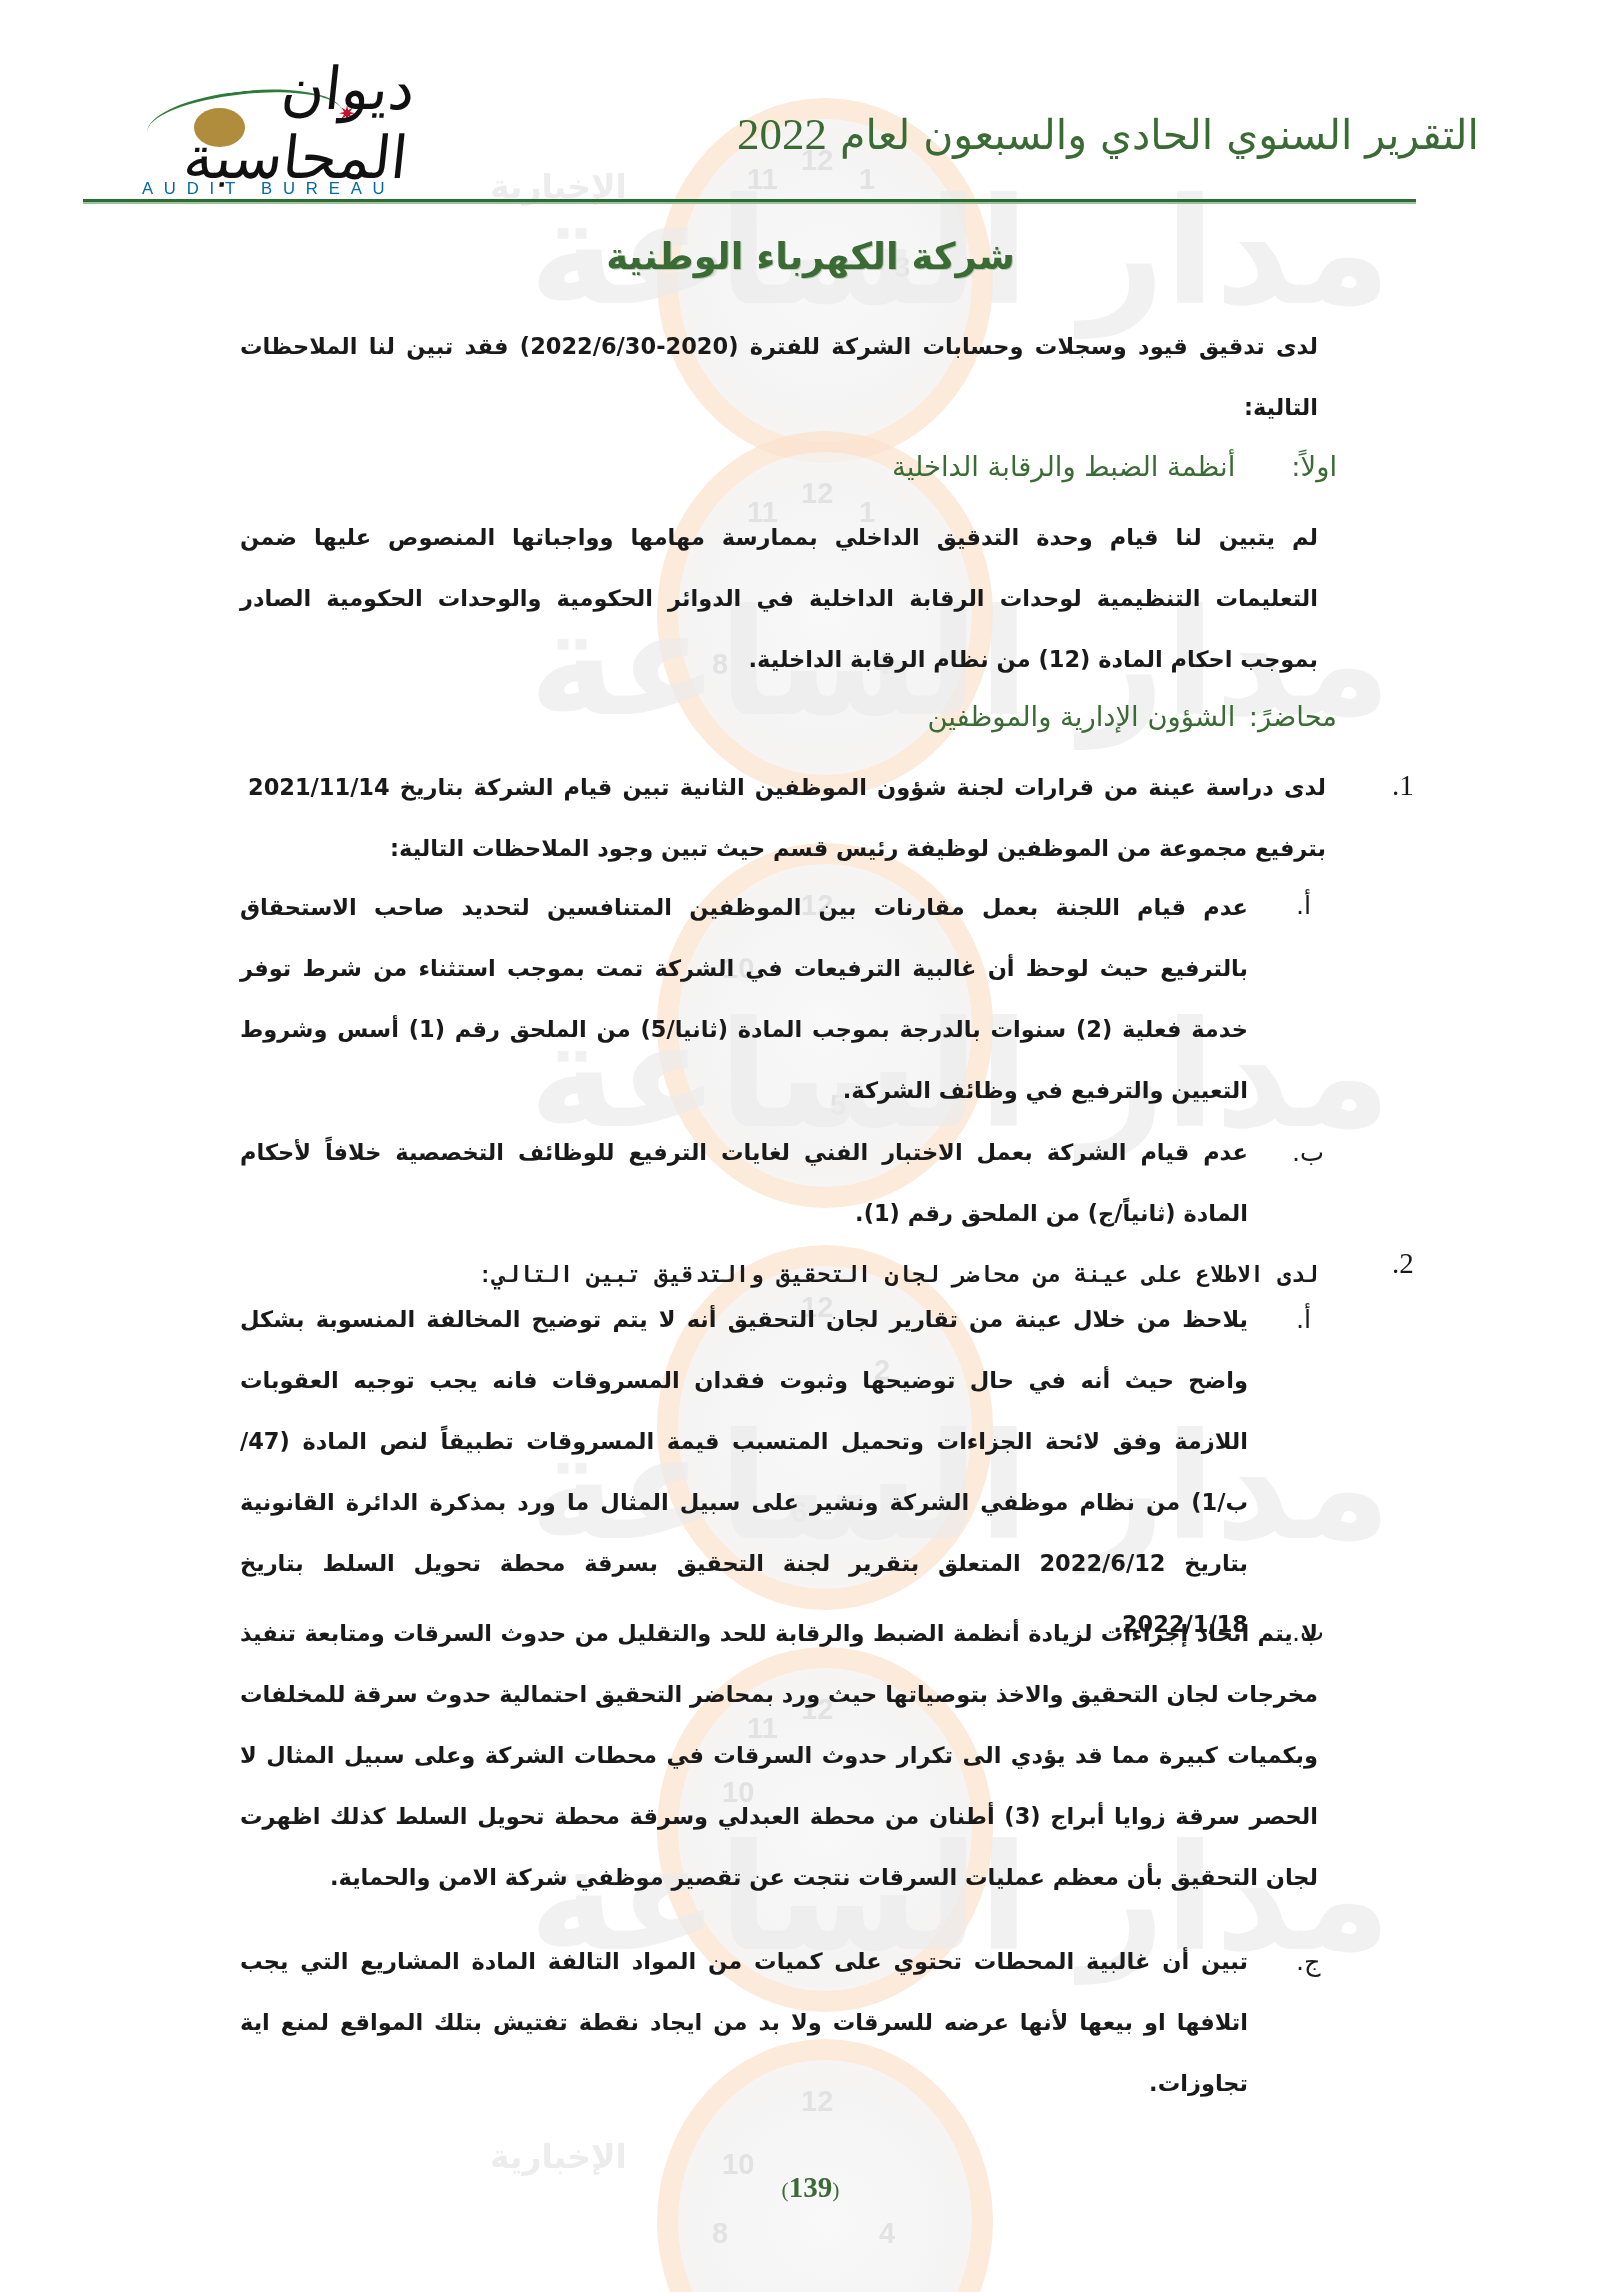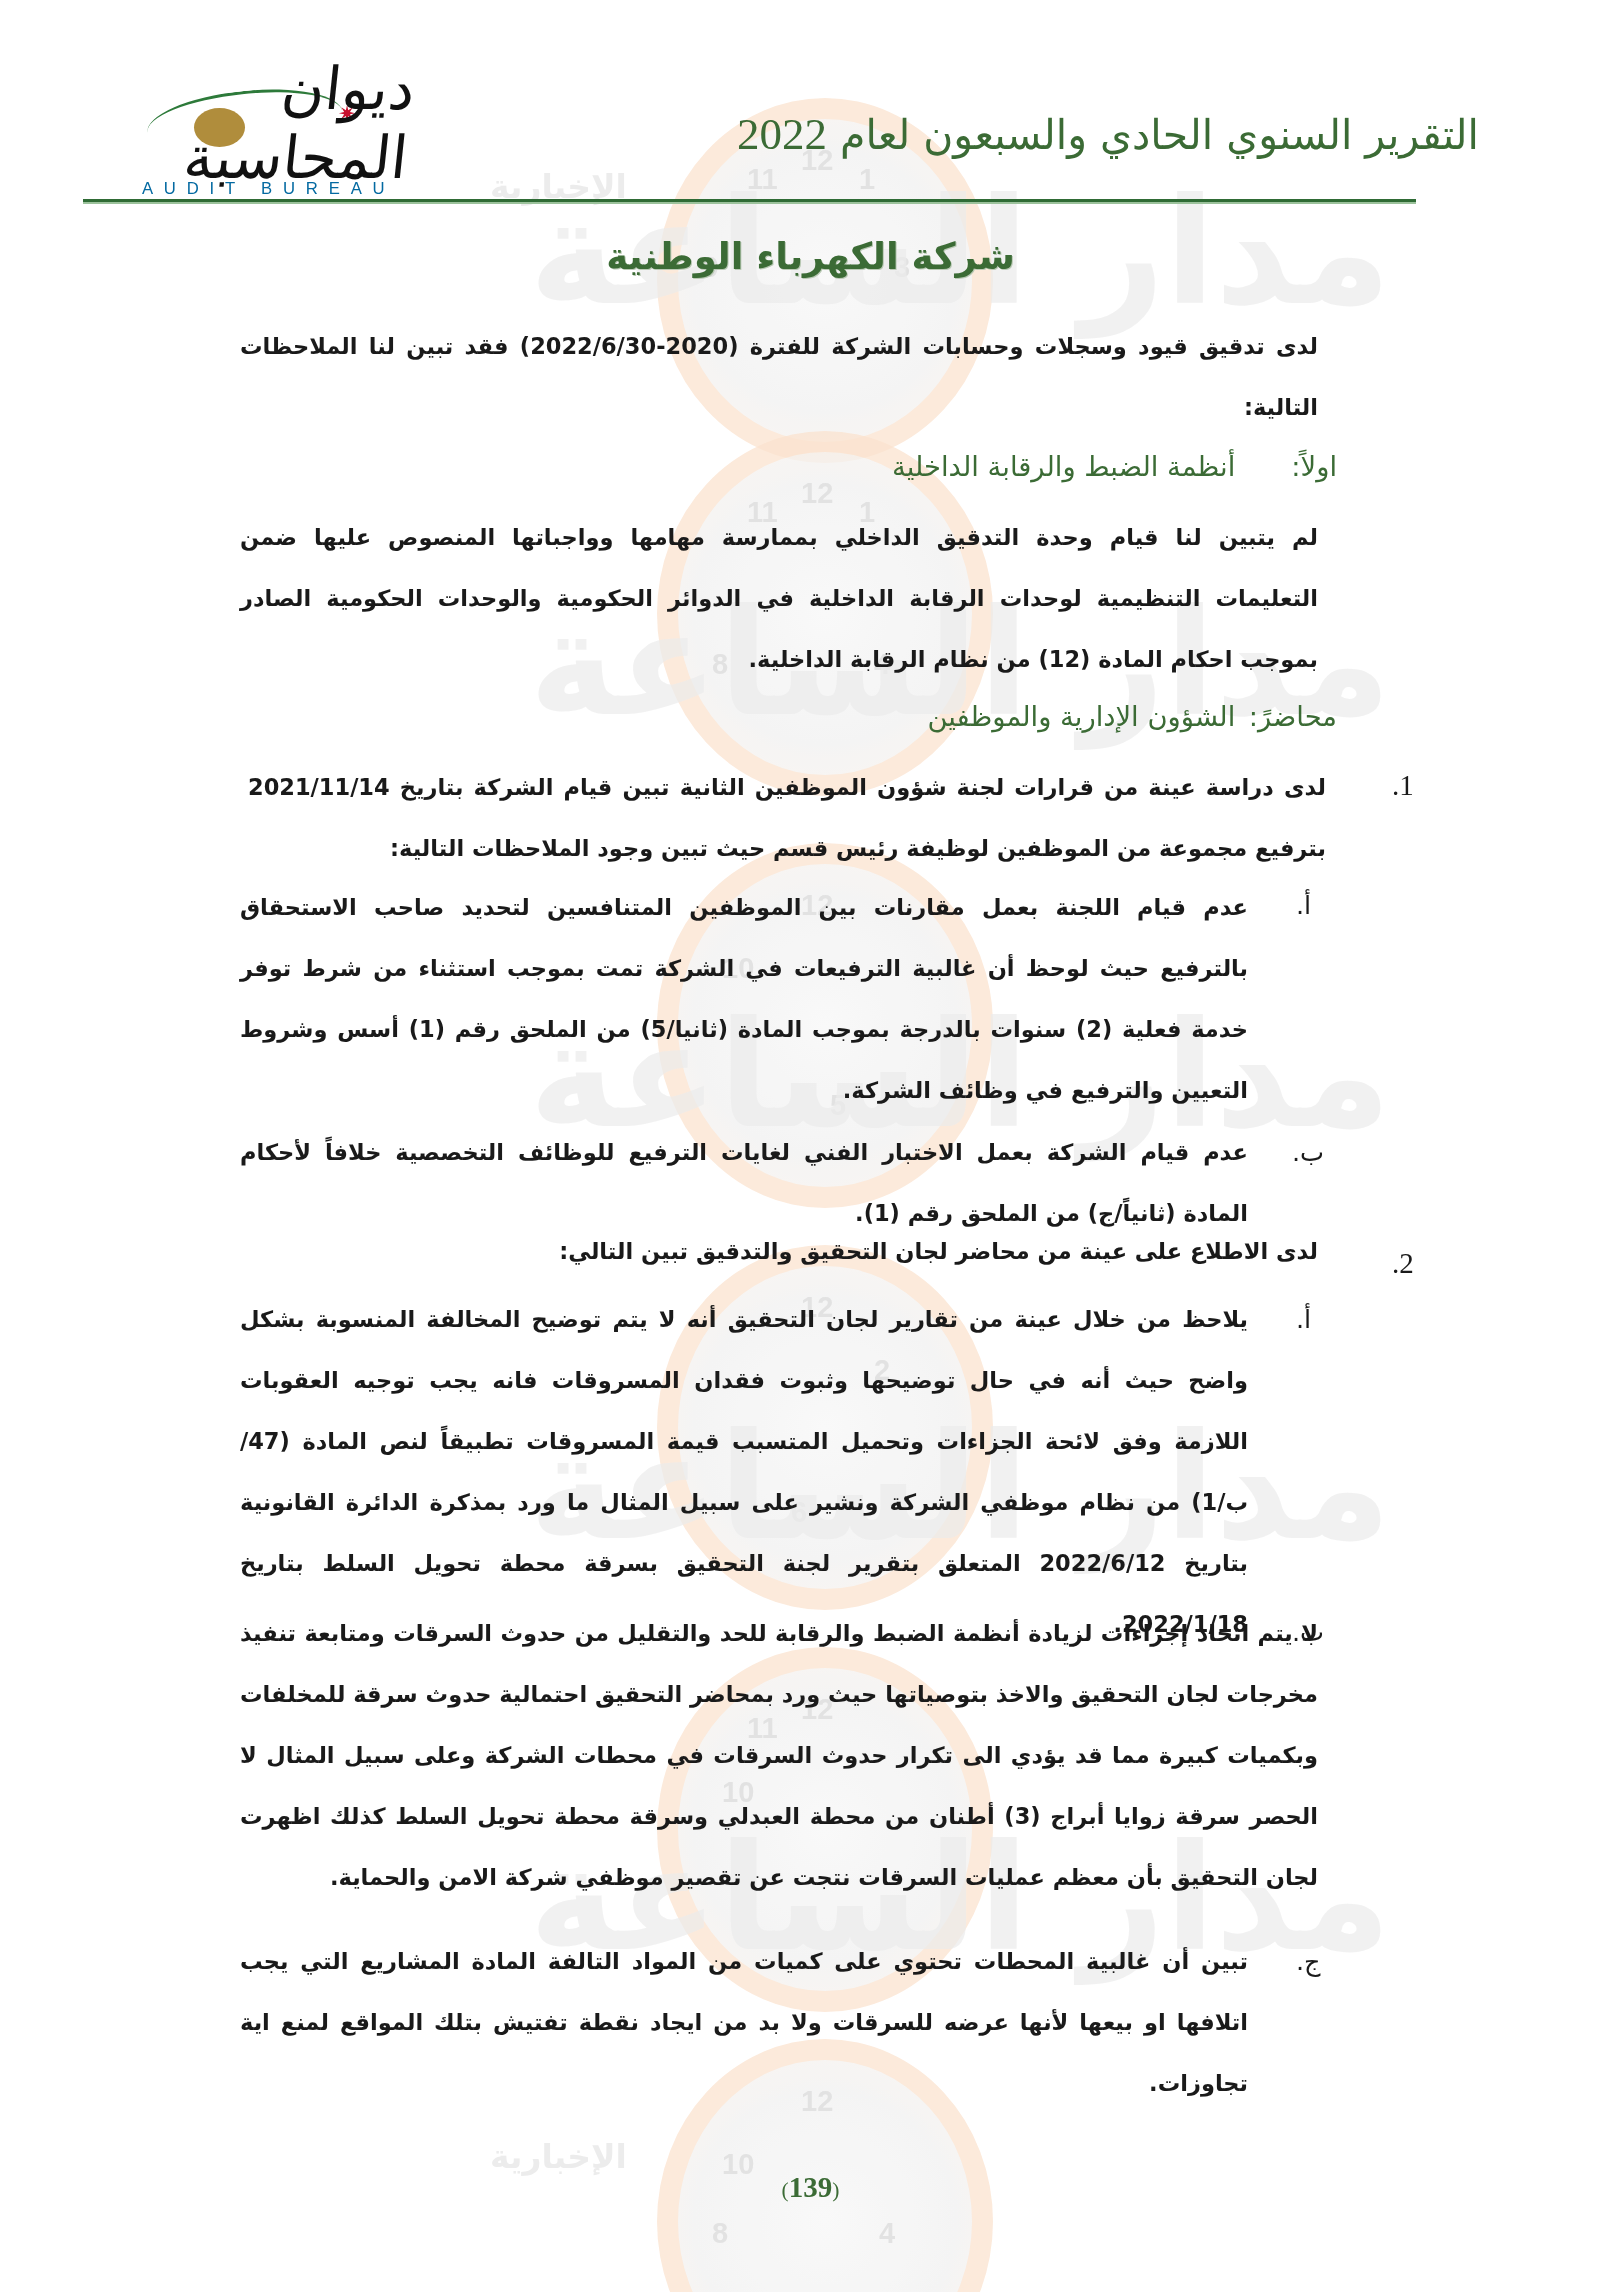--- a/index.html
+++ b/index.html
@@ -157,21 +157,21 @@
   <div class="list-marker numeric" style="left:1392px; top:769px;">1.</div>
   <div class="para" style="left:248px; width:1078px; top:757px;">لدى دراسة عينة من قرارات لجنة شؤون الموظفين الثانية تبين قيام الشركة بتاريخ 2021/11/14 بترفيع مجموعة من الموظفين لوظيفة رئيس قسم حيث تبين وجود الملاحظات التالية:</div>
 
   <div class="list-marker" style="left:1296px; top:890px;">أ.</div>
   <div class="para" style="left:240px; width:1008px; top:877px;">عدم قيام اللجنة بعمل مقارنات بين الموظفين المتنافسين لتحديد صاحب الاستحقاق بالترفيع حيث لوحظ أن غالبية الترفيعات في الشركة تمت بموجب استثناء من شرط توفر خدمة فعلية (2) سنوات بالدرجة بموجب المادة (ثانيا/5) من الملحق رقم (1) أسس وشروط التعيين والترفيع في وظائف الشركة.</div>
 
   <div class="list-marker" style="left:1292px; top:1137px;">ب.</div>
   <div class="para" style="left:240px; width:1008px; top:1122px;">عدم قيام الشركة بعمل الاختبار الفني لغايات الترفيع للوظائف التخصصية خلافاً لأحكام المادة (ثانياً/ج) من الملحق رقم (1).</div>
 
   <div class="list-marker numeric" style="left:1392px; top:1247px;">2.</div>
-  <div class="para" style="left:240px; width:1078px; top:1221px;">لدى الاطلاع على عينة من محاضر لجان التحقيق والتدقيق تبين التالي:</div>
+  <div class="para" style="left:240px; width:1078px; top:1246px;font-family:Liberation Mono, monospace;">لدى الاطلاع على عينة من محاضر لجان التحقيق والتدقيق تبين التالي:</div>
 
   <div class="list-marker" style="left:1296px; top:1304px;">أ.</div>
   <div class="para" style="left:240px; width:1008px; top:1289px;">يلاحظ من خلال عينة من تقارير لجان التحقيق أنه لا يتم توضيح المخالفة المنسوبة بشكل واضح حيث أنه في حال توضيحها وثبوت فقدان المسروقات فانه يجب توجيه العقوبات اللازمة وفق لائحة الجزاءات وتحميل المتسبب قيمة المسروقات تطبيقاً لنص المادة (47/ب/1) من نظام موظفي الشركة ونشير على سبيل المثال ما ورد بمذكرة الدائرة القانونية بتاريخ 2022/6/12 المتعلق بتقرير لجنة التحقيق بسرقة محطة تحويل السلط بتاريخ 2022/1/18.</div>
 
   <div class="list-marker" style="left:1292px; top:1617px;">ب.</div>
   <div class="para" style="left:240px; width:1078px; top:1603px;">لا يتم اتخاذ إجراءات لزيادة أنظمة الضبط والرقابة للحد والتقليل من حدوث السرقات ومتابعة تنفيذ مخرجات لجان التحقيق والاخذ بتوصياتها حيث ورد بمحاضر التحقيق احتمالية حدوث سرقة للمخلفات وبكميات كبيرة مما قد يؤدي الى تكرار حدوث السرقات في محطات الشركة وعلى سبيل المثال لا الحصر سرقة زوايا أبراج (3) أطنان من محطة العبدلي وسرقة محطة تحويل السلط كذلك اظهرت لجان التحقيق بأن معظم عمليات السرقات نتجت عن تقصير موظفي شركة الامن والحماية.</div>
 
   <div class="list-marker" style="left:1296px; top:1946px;">ج.</div>
   <div class="para" style="left:240px; width:1008px; top:1931px;">تبين أن غالبية المحطات تحتوي على كميات من المواد التالفة المادة المشاريع التي يجب اتلافها او بيعها لأنها عرضه للسرقات ولا بد من ايجاد نقطة تفتيش بتلك المواقع لمنع اية تجاوزات.</div>
 </div>

